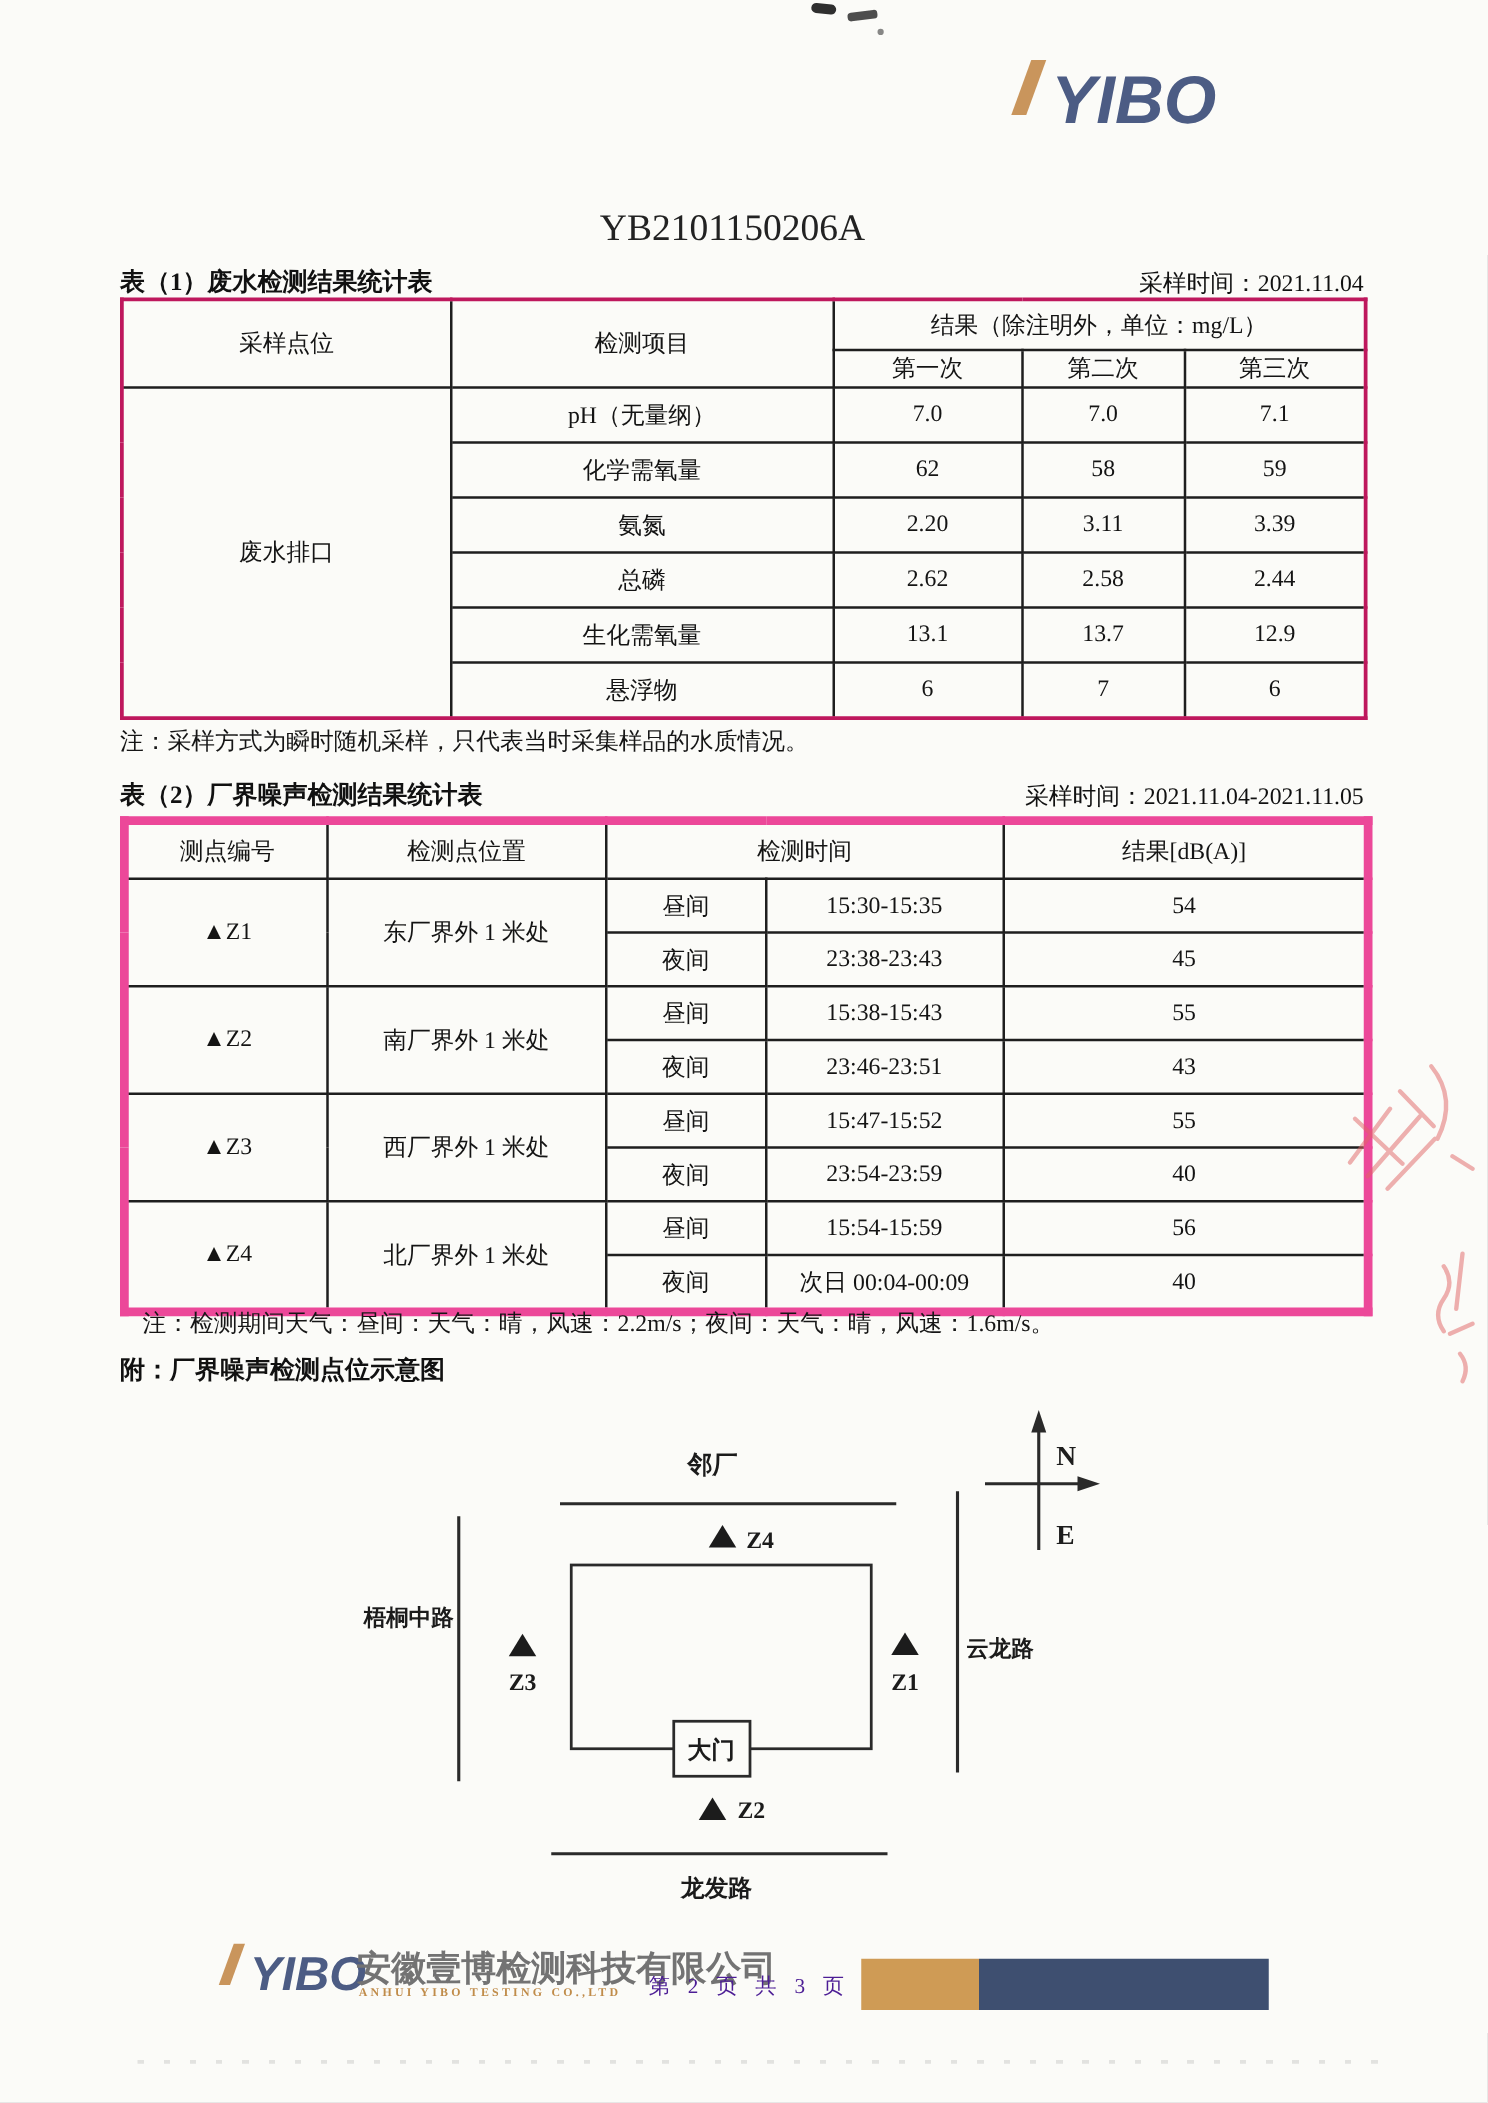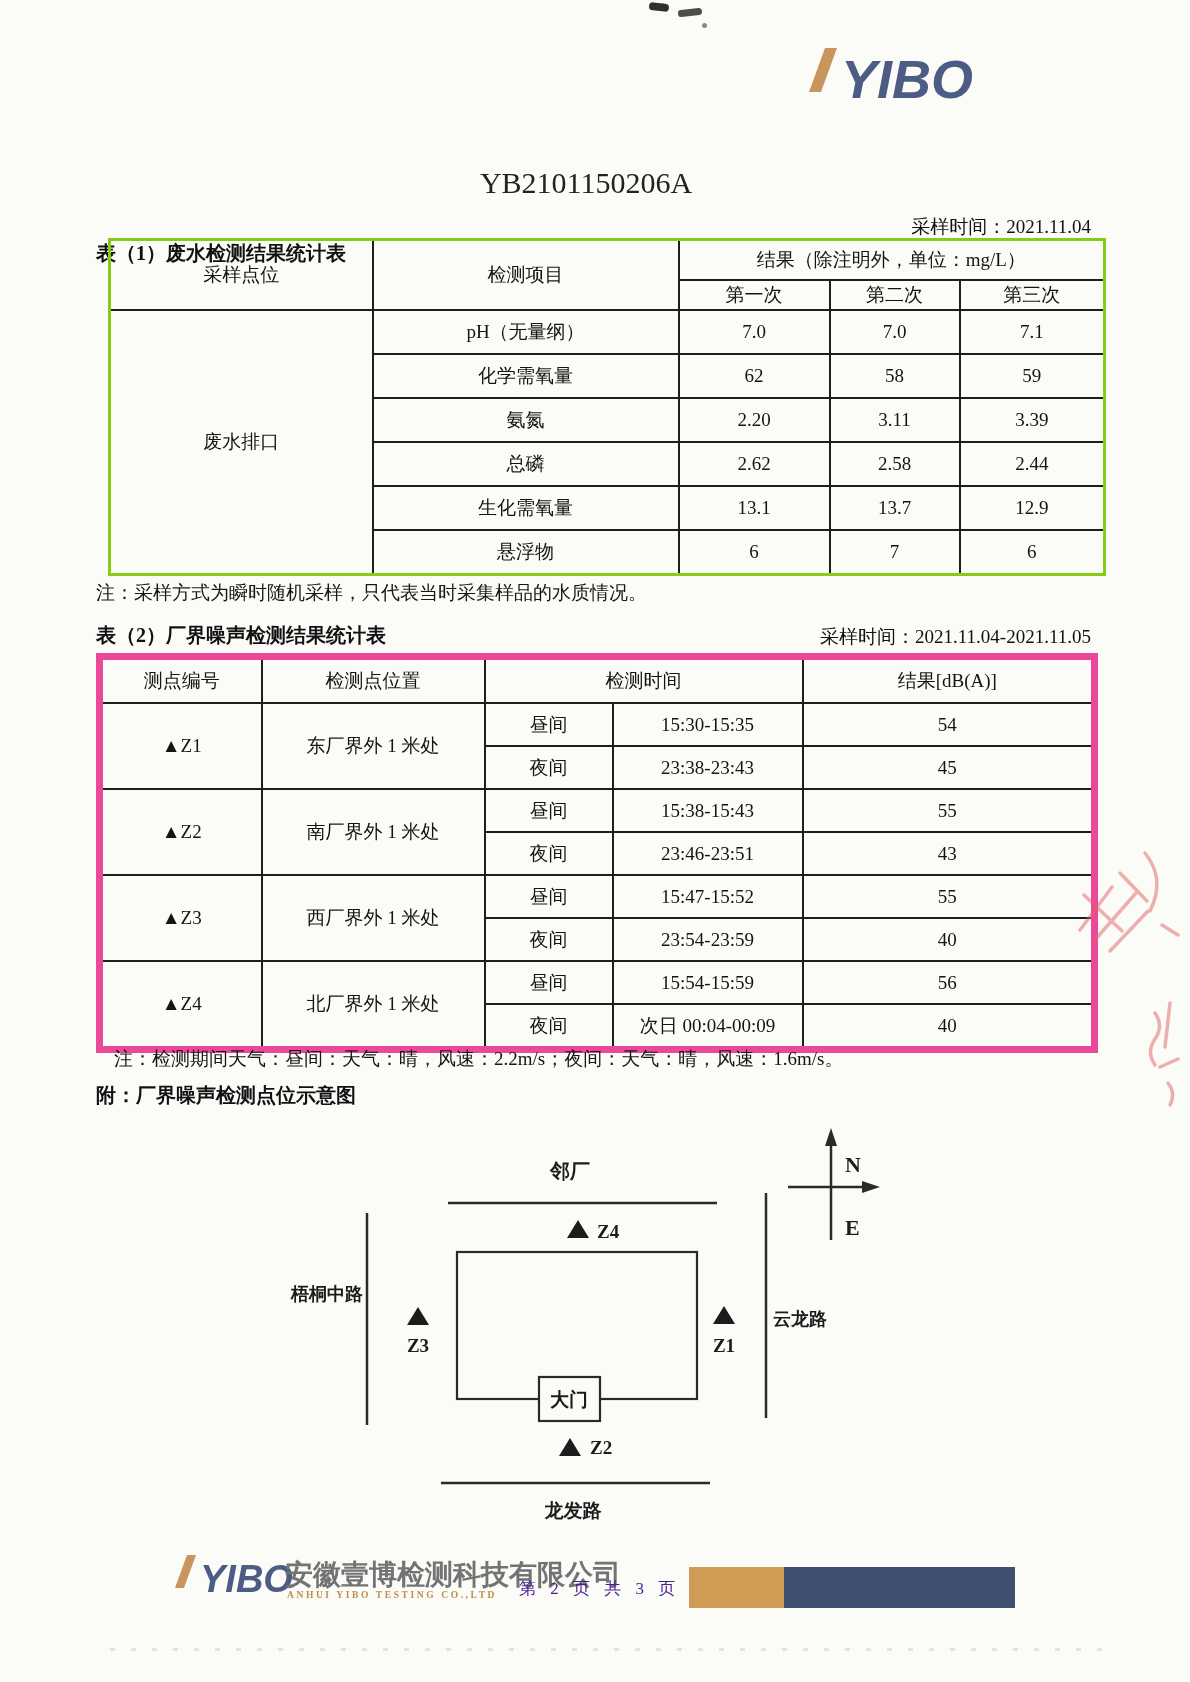--- a/index.html
+++ b/index.html
@@ -7,35 +7,35 @@
         font-family:"Liberation Serif","DejaVu Serif",serif;color:#1d1d1d;}
   .abs{position:absolute;}
 
   
   .title{left:96px;top:100px;width:960px;text-align:center;font-size:42px;letter-spacing:62px;
          text-indent:62px;color:#2b2b2b;font-weight:500;white-space:nowrap;}
   .report-no{left:96px;top:166px;width:980px;text-align:center;font-size:30px;color:#222;}
 
   
   .cap{font-size:20px;font-weight:bold;color:#111;white-space:nowrap;}
-  .cap1{left:96px;top:212px;margin-top:28px;}
+  .cap1{left:96px;top:212px;}
   .cap2{left:96px;top:622px;}
   .cap3{left:96px;top:1082px;}
   .stime{font-size:19px;color:#111;white-space:nowrap;}
   .time1{right:99px;top:214px;}
   .time2{right:99px;top:624px;}
   .note{font-size:19px;color:#161616;white-space:nowrap;}
   .note1{left:96px;top:580px;}
   .note2{left:96px;top:1046px;margin-left:18px;}
 
   
   table{border-collapse:collapse;table-layout:fixed;position:absolute;background:transparent;}
   td{border:2px solid #1e1e1e;text-align:center;vertical-align:middle;font-size:19px;
      padding:0 2px;color:#141414;overflow:hidden;white-space:nowrap;}
-  .t1{left:108px;top:238px;width:995px;border:3px solid #84cc16;}
+  .t1{left:96px;top:238px;width:995px;border:3px solid #be185d;}
   .t1 tr.h1 td{height:38px;}
   .t1 tr.h2 td{height:28px;}
   .t1 tr.b td{height:42px;border-radius:15px;}
   .t2{left:96px;top:653px;width:995px;border:7px solid #ec4899;}
   .t2 tr.h td{height:42px;}
   .t2 tr.b td{height:41px;}
 
   
   .diagram{left:250px;top:1120px;}
   .dj-sans{font-family:"Liberation Sans","DejaVu Sans",sans-serif;font-weight:bold;}

